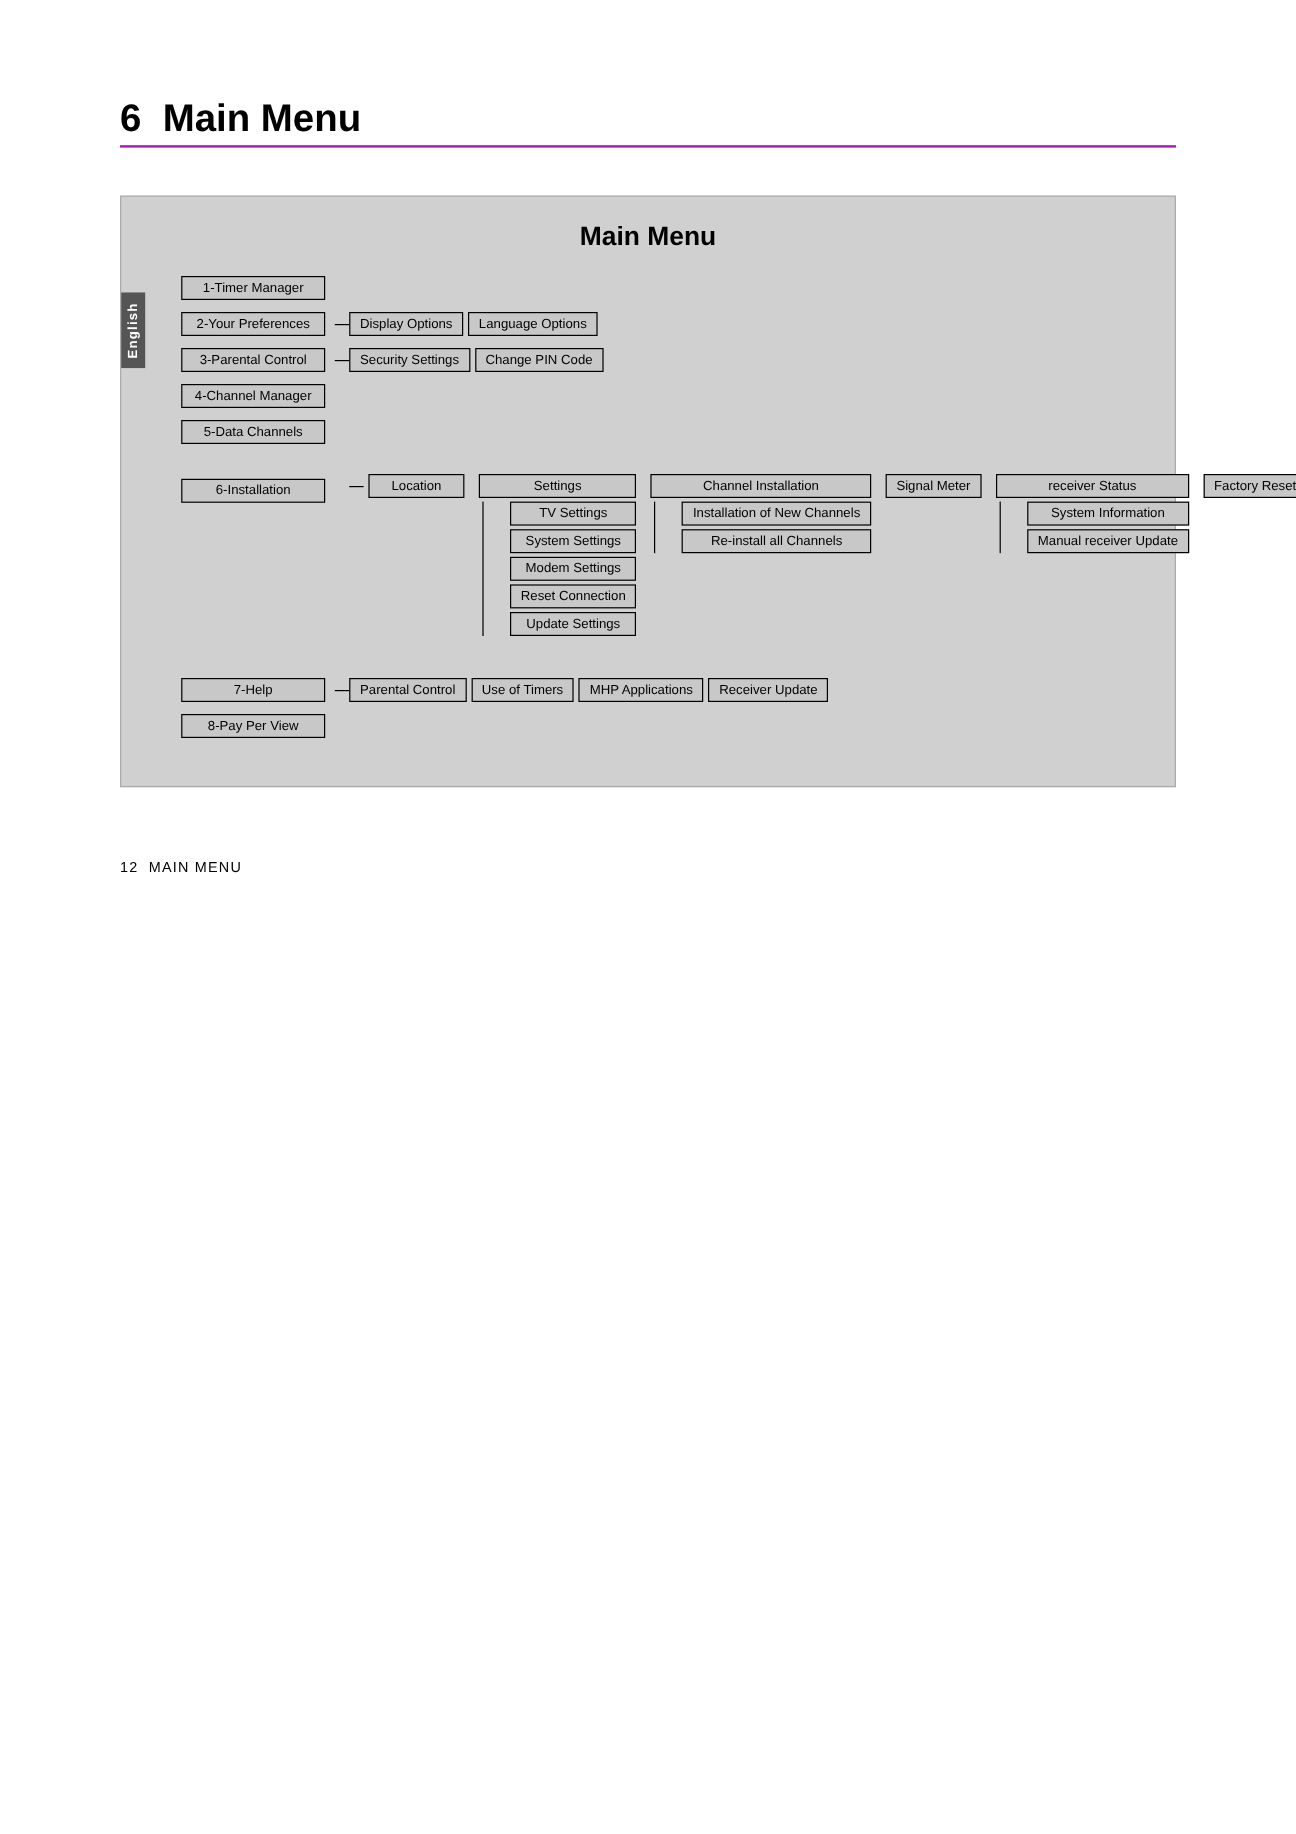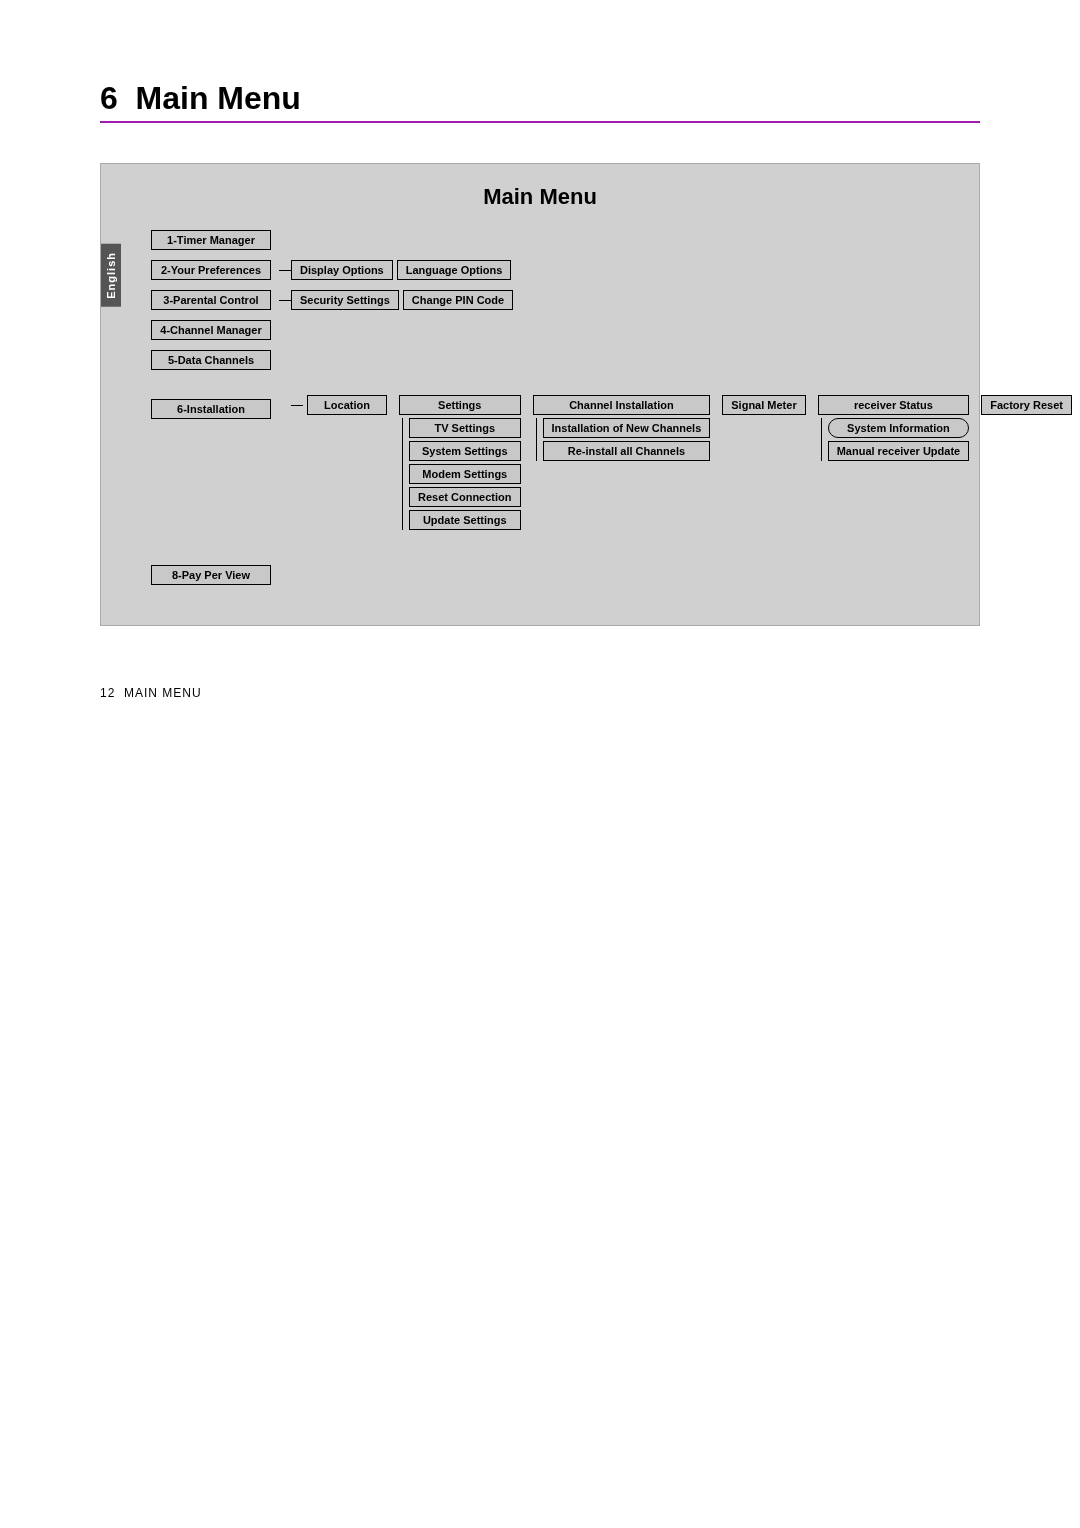--- a/index.html
+++ b/index.html
@@ -58,21 +58,21 @@
       display: flex;
       align-items: flex-start;
       margin-bottom: 10px;
       padding-left: 30px;
     }
 
     .menu-item-box {
       border: 1px solid #000;
       background: #c8c8c8;
       font-size: 11px;
-      font-weight: bold;
+      font-weight: normal;
       padding: 3px 8px;
       white-space: nowrap;
       min-width: 80px;
       text-align: center;
     }
 
     .menu-main-item {
       min-width: 120px;
     }
 
@@ -142,21 +142,21 @@
       letter-spacing: 1px;
       text-transform: uppercase;
     }
 
     .spacer-row {
       height: 15px;
     }
 
     .with-left-line {
       border-left: 1px solid #000;
-      padding-left: 6px;
+      padding-left: 22px;
       margin-left: 3px;
     }
   </style>
 </head>
 <body>
 
 <div class="page-content">
   <h1 class="chapter-title">
     <span>6</span>&nbsp;&nbsp;<span>Main Menu</span>
   </h1>
@@ -228,33 +228,44 @@
           </div>
         </div>
         <div style="width:4px;"></div>
         <div class="install-col">
           <div class="menu-item-box">Signal Meter</div>
         </div>
         <div style="width:4px;"></div>
         <div class="install-col">
           <div class="menu-item-box">receiver Status</div>
           <div class="with-left-line">
-            <div class="menu-item-box" style="margin-bottom:3px;border-radius:10px;">System Information</div>
+            <div class="menu-item-box" style="margin-bottom:3px;">System Information</div>
             <div class="menu-item-box">Manual receiver Update</div>
           </div>
         </div>
         <div style="width:4px;"></div>
         <div class="install-col">
           <div class="menu-item-box">Factory Reset</div>
         </div>
       </div>
     </div>
 
     <div class="spacer-row"></div>
 
+    <div class="menu-section">
+      <div class="menu-item-box menu-main-item">7-Help</div>
+      <div class="sub-items">
+        <div class="sub-row">
+          <div class="menu-item-box">Parental Control</div>
+          <div class="menu-item-box">Use of Timers</div>
+          <div class="menu-item-box">MHP Applications</div>
+          <div class="menu-item-box">Receiver Update</div>
+        </div>
+      </div>
+    </div>
 
     <div class="menu-section">
       <div class="menu-item-box menu-main-item">8-Pay Per View</div>
     </div>
 
   </div>
 
   <div class="page-footer">
     <span>12</span>&nbsp;&nbsp;<span>MAIN MENU</span>
   </div>

